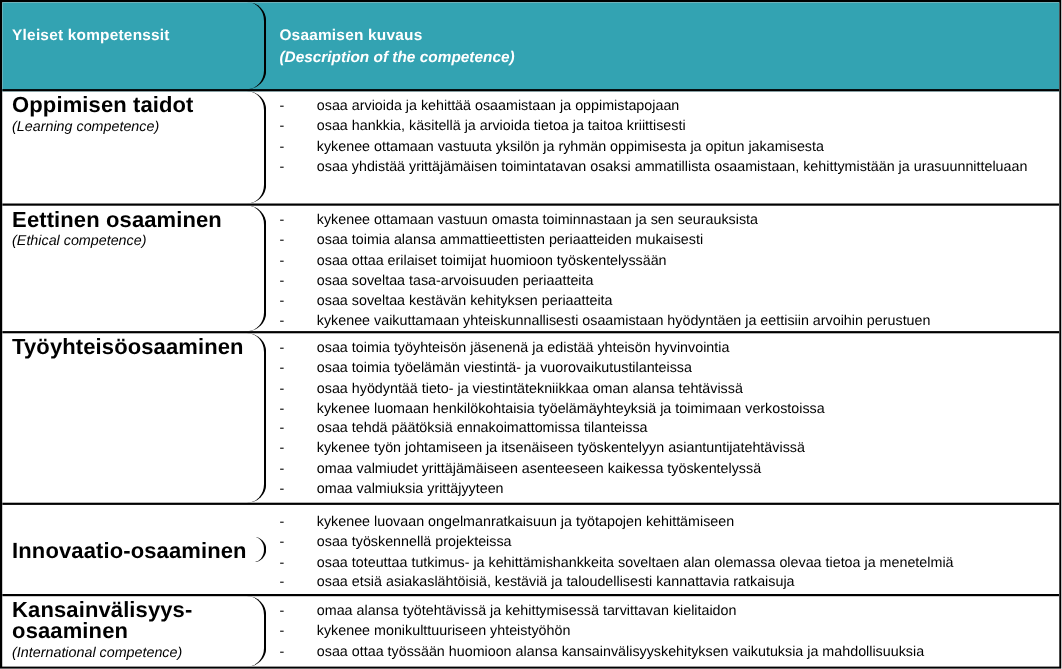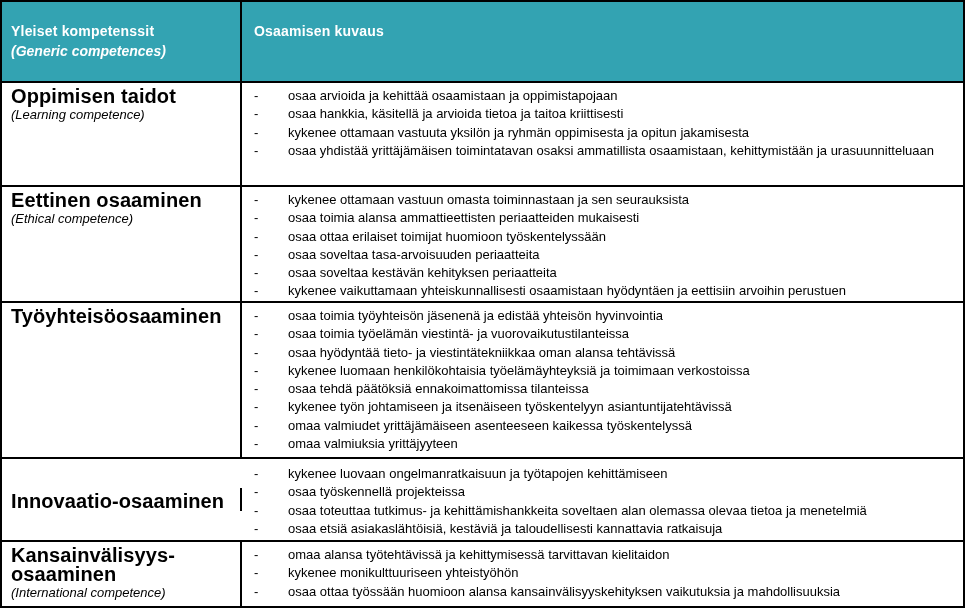--- a/index.html
+++ b/index.html
@@ -21,20 +21,21 @@
     border: 2px solid var(--border);
     display: flex; flex-direction: column;
     overflow: hidden;
   }
   .row { display: flex; border-bottom: 2px solid var(--border); flex: none; overflow: hidden; }
   .cell1 {
     width: 240px; flex: none;
     border-right: 2px solid var(--border);
     padding: 4px 6px 0 9px;
     overflow: hidden;
+    border-radius: 17px;
   }
   .cell2 { flex: 1; padding: 4px 8px 0 0; overflow: hidden; border-radius: 23px; }
 
   
   .header-row { height: 81px; background: var(--header-bg); color: var(--header-text); }
   .header-row .cell1 { padding-top: 19px; }
   .header-row .cell2 { padding-top: 19px; padding-left: 12px; }
   .header-title { font-weight: bold; font-size: 14px; line-height: 20px; letter-spacing: 0.2px; }
   .header-subtitle { font-weight: bold; font-style: italic; font-size: 14px; line-height: 20px; }
 
@@ -52,24 +53,24 @@
   .bullet .dash { flex: 0 0 34px; margin-left: 12px; }
   .bullet .bullet-text { flex: 1; max-width: 672px; }
 </style>
 </head>
 <body>
 
 <div class="table">
   <div class="row header-row">
     <div class="cell1">
       <div class="header-title">Yleiset kompetenssit</div>
-      <div class="header-subtitle">(Generic competences)</div>
     </div>
     <div class="cell2">
       <div class="header-title">Osaamisen kuvaus</div>
+      <div class="header-subtitle">(Description of the competence)</div>
     </div>
   </div>
   <div style="display: contents;">
   <div class="row data-row">
     <div class="cell1">
       <div class="competence-title">Oppimisen taidot</div>
       <div class="competence-subtitle">(Learning competence)</div>
     </div>
     <div class="cell2">
       <div>

